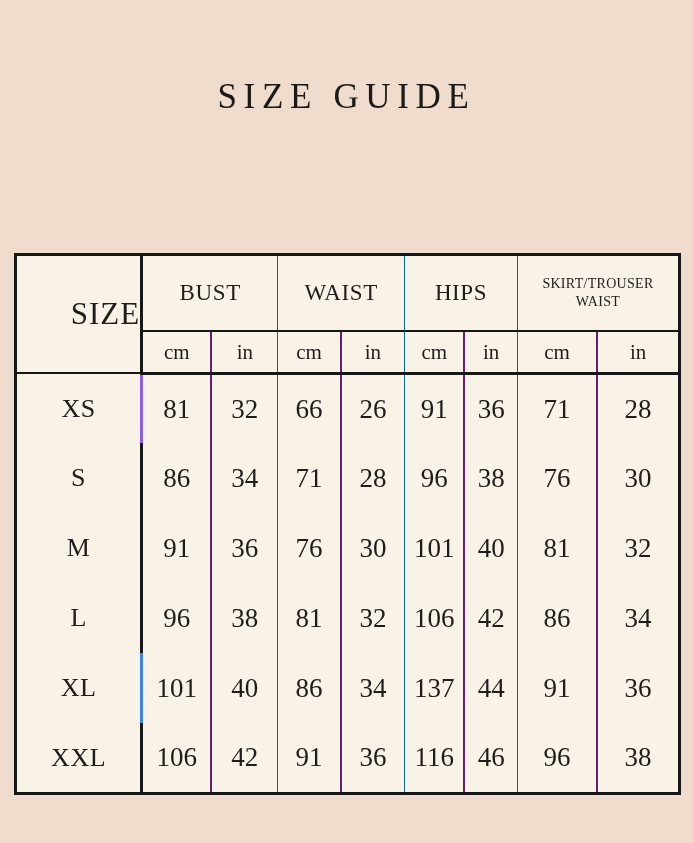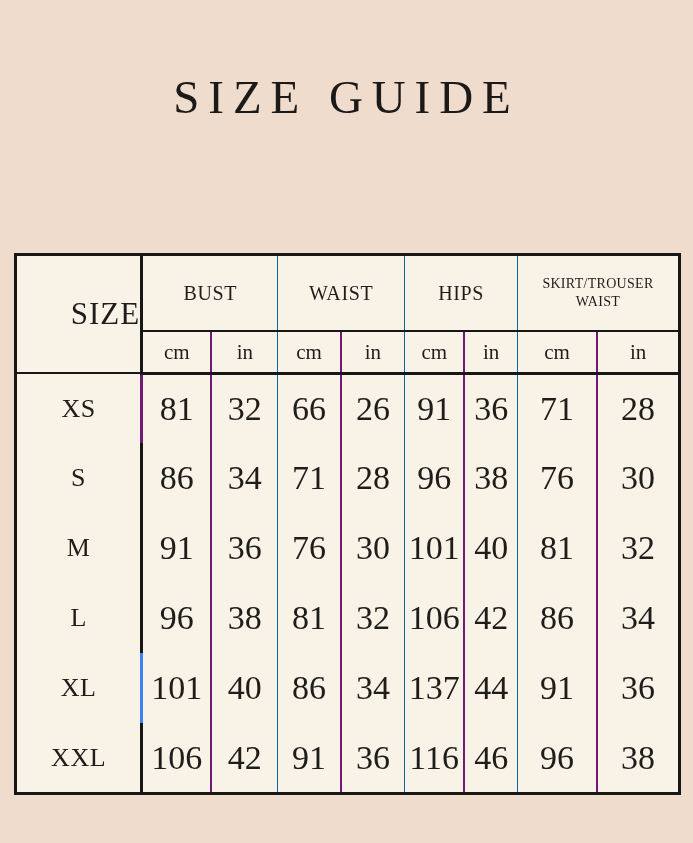--- a/index.html
+++ b/index.html
@@ -13,21 +13,21 @@
     font-family: "Liberation Serif", "DejaVu Serif", serif;
     color: #1f1d1b;
     overflow: hidden;
   }
   .page-title {
     margin: 0;
     padding-top: 72px;
     height: 50px;
     line-height: 50px;
     text-align: center;
-    font-size: 47px;
+    font-size: 35px;
     font-weight: 500;
     letter-spacing: 0.19em;
     color: #1c1a18;
     white-space: nowrap;
   }
   .table-wrap {
     margin: 131px 13px 0 14px;
   }
   table.size-guide {
     width: 667px;
@@ -53,38 +53,38 @@
   tr.group-row { height: 53px; }
   tr.unit-row  { height: 42px; }
   tr.data-row  { height: 70px; }
   
   th.size-head {
     font-size: 31px;
     letter-spacing: 1px;
     text-align: right;
   }
   th.group-head {
-    font-size: 20px;
+    font-size: 23px;
     letter-spacing: 0.6px;
   }
   th.group-head.small {
     font-size: 14px;
     letter-spacing: 0.3px;
     line-height: 1.3;
     padding: 19px 10px;
   }
   th.unit-head {
     font-size: 21px;
   }
   td.size-label {
     font-size: 26px;
     letter-spacing: 0.5px;
   }
   td.val {
-    font-size: 34px;
+    font-size: 27px;
   }
 </style>
 </head>
 <body>
 
 <h1 class="page-title">SIZE GUIDE</h1>
 
 <div class="table-wrap">
   <table class="size-guide">
     <colgroup>
@@ -111,21 +111,21 @@
       <th class="unit-head v2">in</th>
       <th class="unit-head v3">cm</th>
       <th class="unit-head v2">in</th>
       <th class="unit-head v3">cm</th>
       <th class="unit-head v2">in</th>
       <th class="unit-head v3">cm</th>
       <th class="unit-head v2">in</th>
     </tr>
 
     <tr class="data-row">
-      <td class="size-label" style="border-right:3px solid #701a75">XS</td>
+      <td class="size-label" style="border-right:3px solid #8b5cf6">XS</td>
       <td class="val">81</td>
       <td class="val v2">32</td>
       <td class="val v3">66</td>
       <td class="val v2">26</td>
       <td class="val v3">91</td>
       <td class="val v2">36</td>
       <td class="val v3">71</td>
       <td class="val v2">28</td>
     </tr>
     <tr class="data-row">

